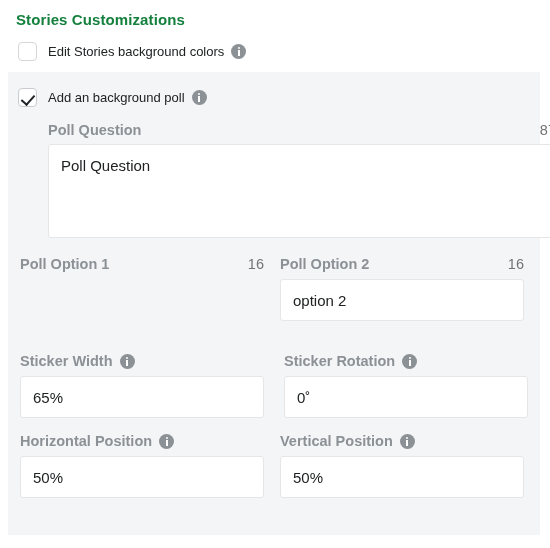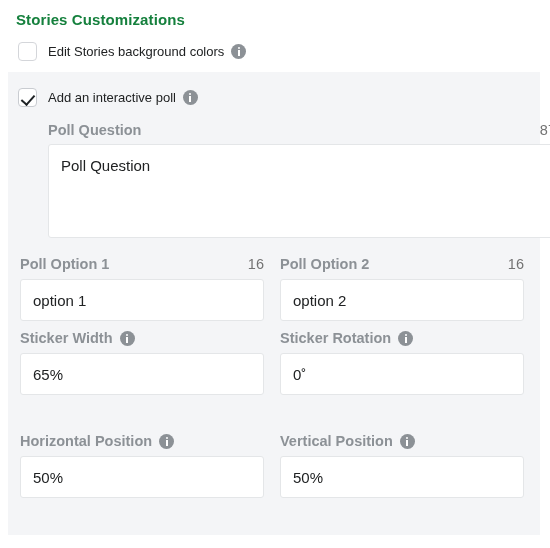--- a/index.html
+++ b/index.html
@@ -173,61 +173,60 @@
     position: absolute;
     left: 12px;
     width: 508px;
     display: flex;
     gap: 16px;
   }
   .col { width: 244px; }
   .col .field-label-row { margin-bottom: 6px; height: 18px; }
 
   .row-opts { top: 183px; }
-  .row-size { top: 257px; }
+  .row-size { top: 280px; justify-content: space-between; }
   .row-pos  { top: 360px; }
 </style>
 </head>
 <body>
 
 <div class="section-title">Stories Customizations</div>
 
 <div class="checkbox-row-outer">
   <div class="checkbox-row">
     <div class="cbox"></div>
     <span class="cb-label">Edit Stories background colors</span>
     <span class="info-icon"></span>
   </div>
 </div>
 
 <div class="panel">
 
   <div class="panel-cb">
     <div class="checkbox-row">
       <div class="cbox checked"></div>
-      <span class="cb-label">Add an interactive poll</span>
+      <span class="cb-label">Add an background poll</span>
       <span class="info-icon"></span>
     </div>
   </div>
 
   <div class="q-block">
     <div class="field-label-row">
       <span class="field-label">Poll Question</span>
       <span class="counter">87</span>
     </div>
     <textarea class="txt-input" placeholder="" style="">Poll Question</textarea>
   </div>
 
   <div class="grid-row row-opts">
     <div class="col">
       <div class="field-label-row">
         <span class="field-label">Poll Option 1</span>
         <span class="counter">16</span>
       </div>
-      <input class="txt-input" type="text" placeholder="" value="option 1" style="">
     </div>
     <div class="col">
       <div class="field-label-row">
         <span class="field-label">Poll Option 2</span>
         <span class="counter">16</span>
       </div>
       <input class="txt-input" type="text" placeholder="" value="option 2" style="">
     </div>
   </div>
 

